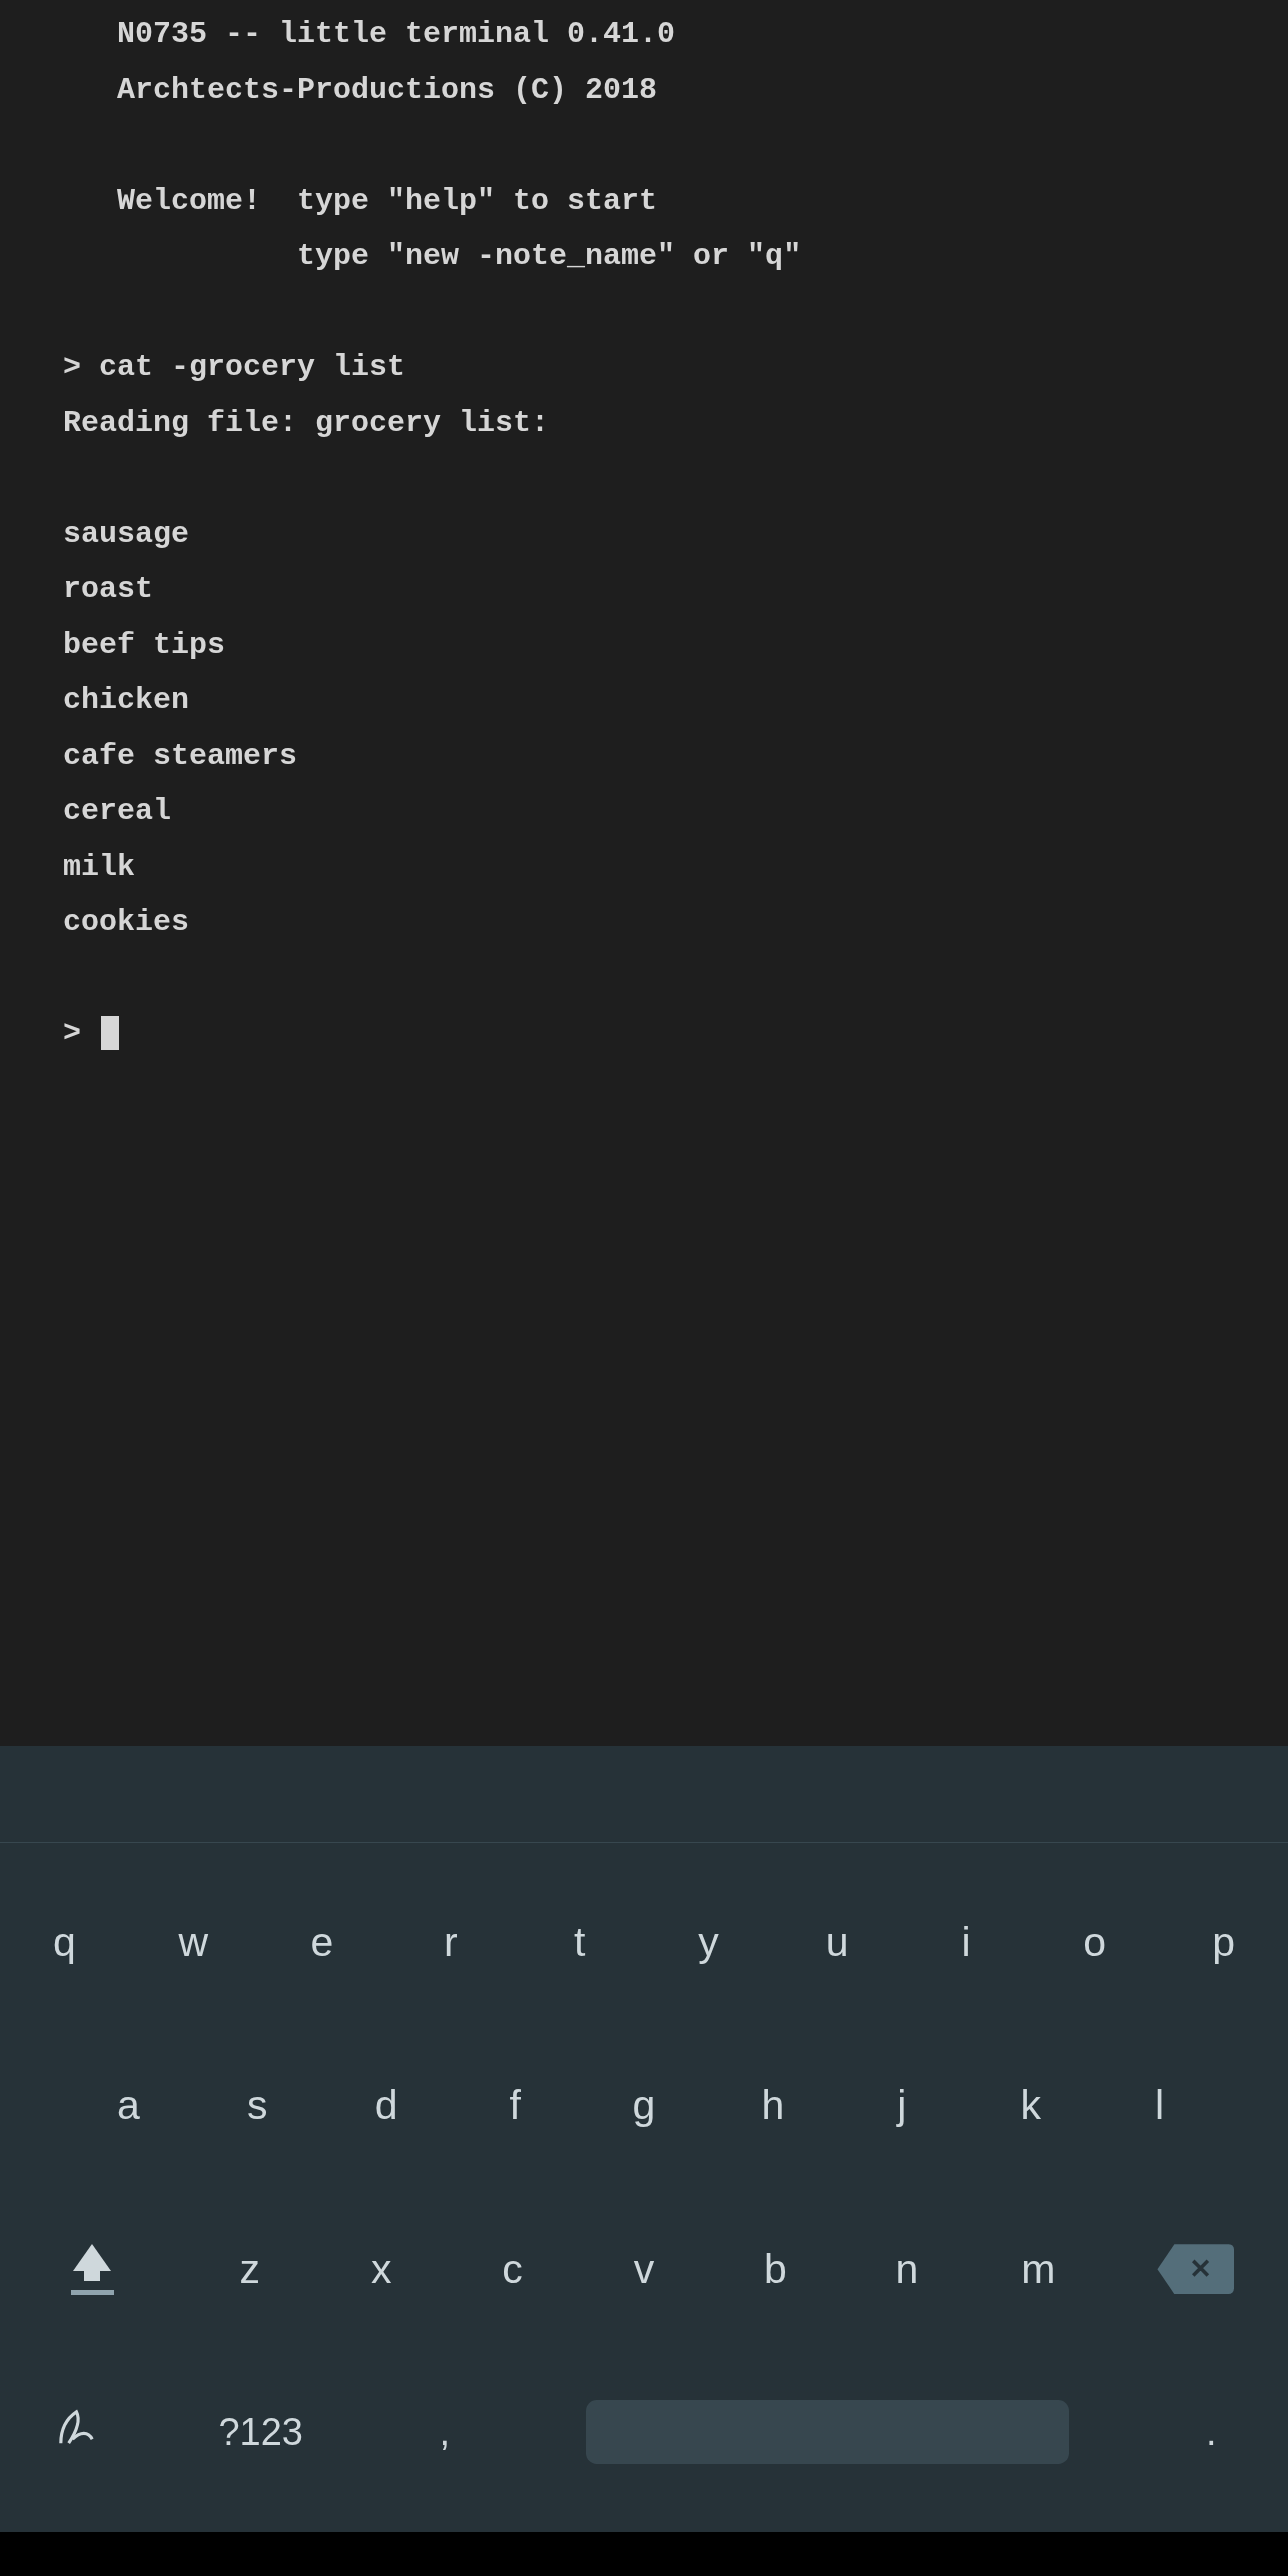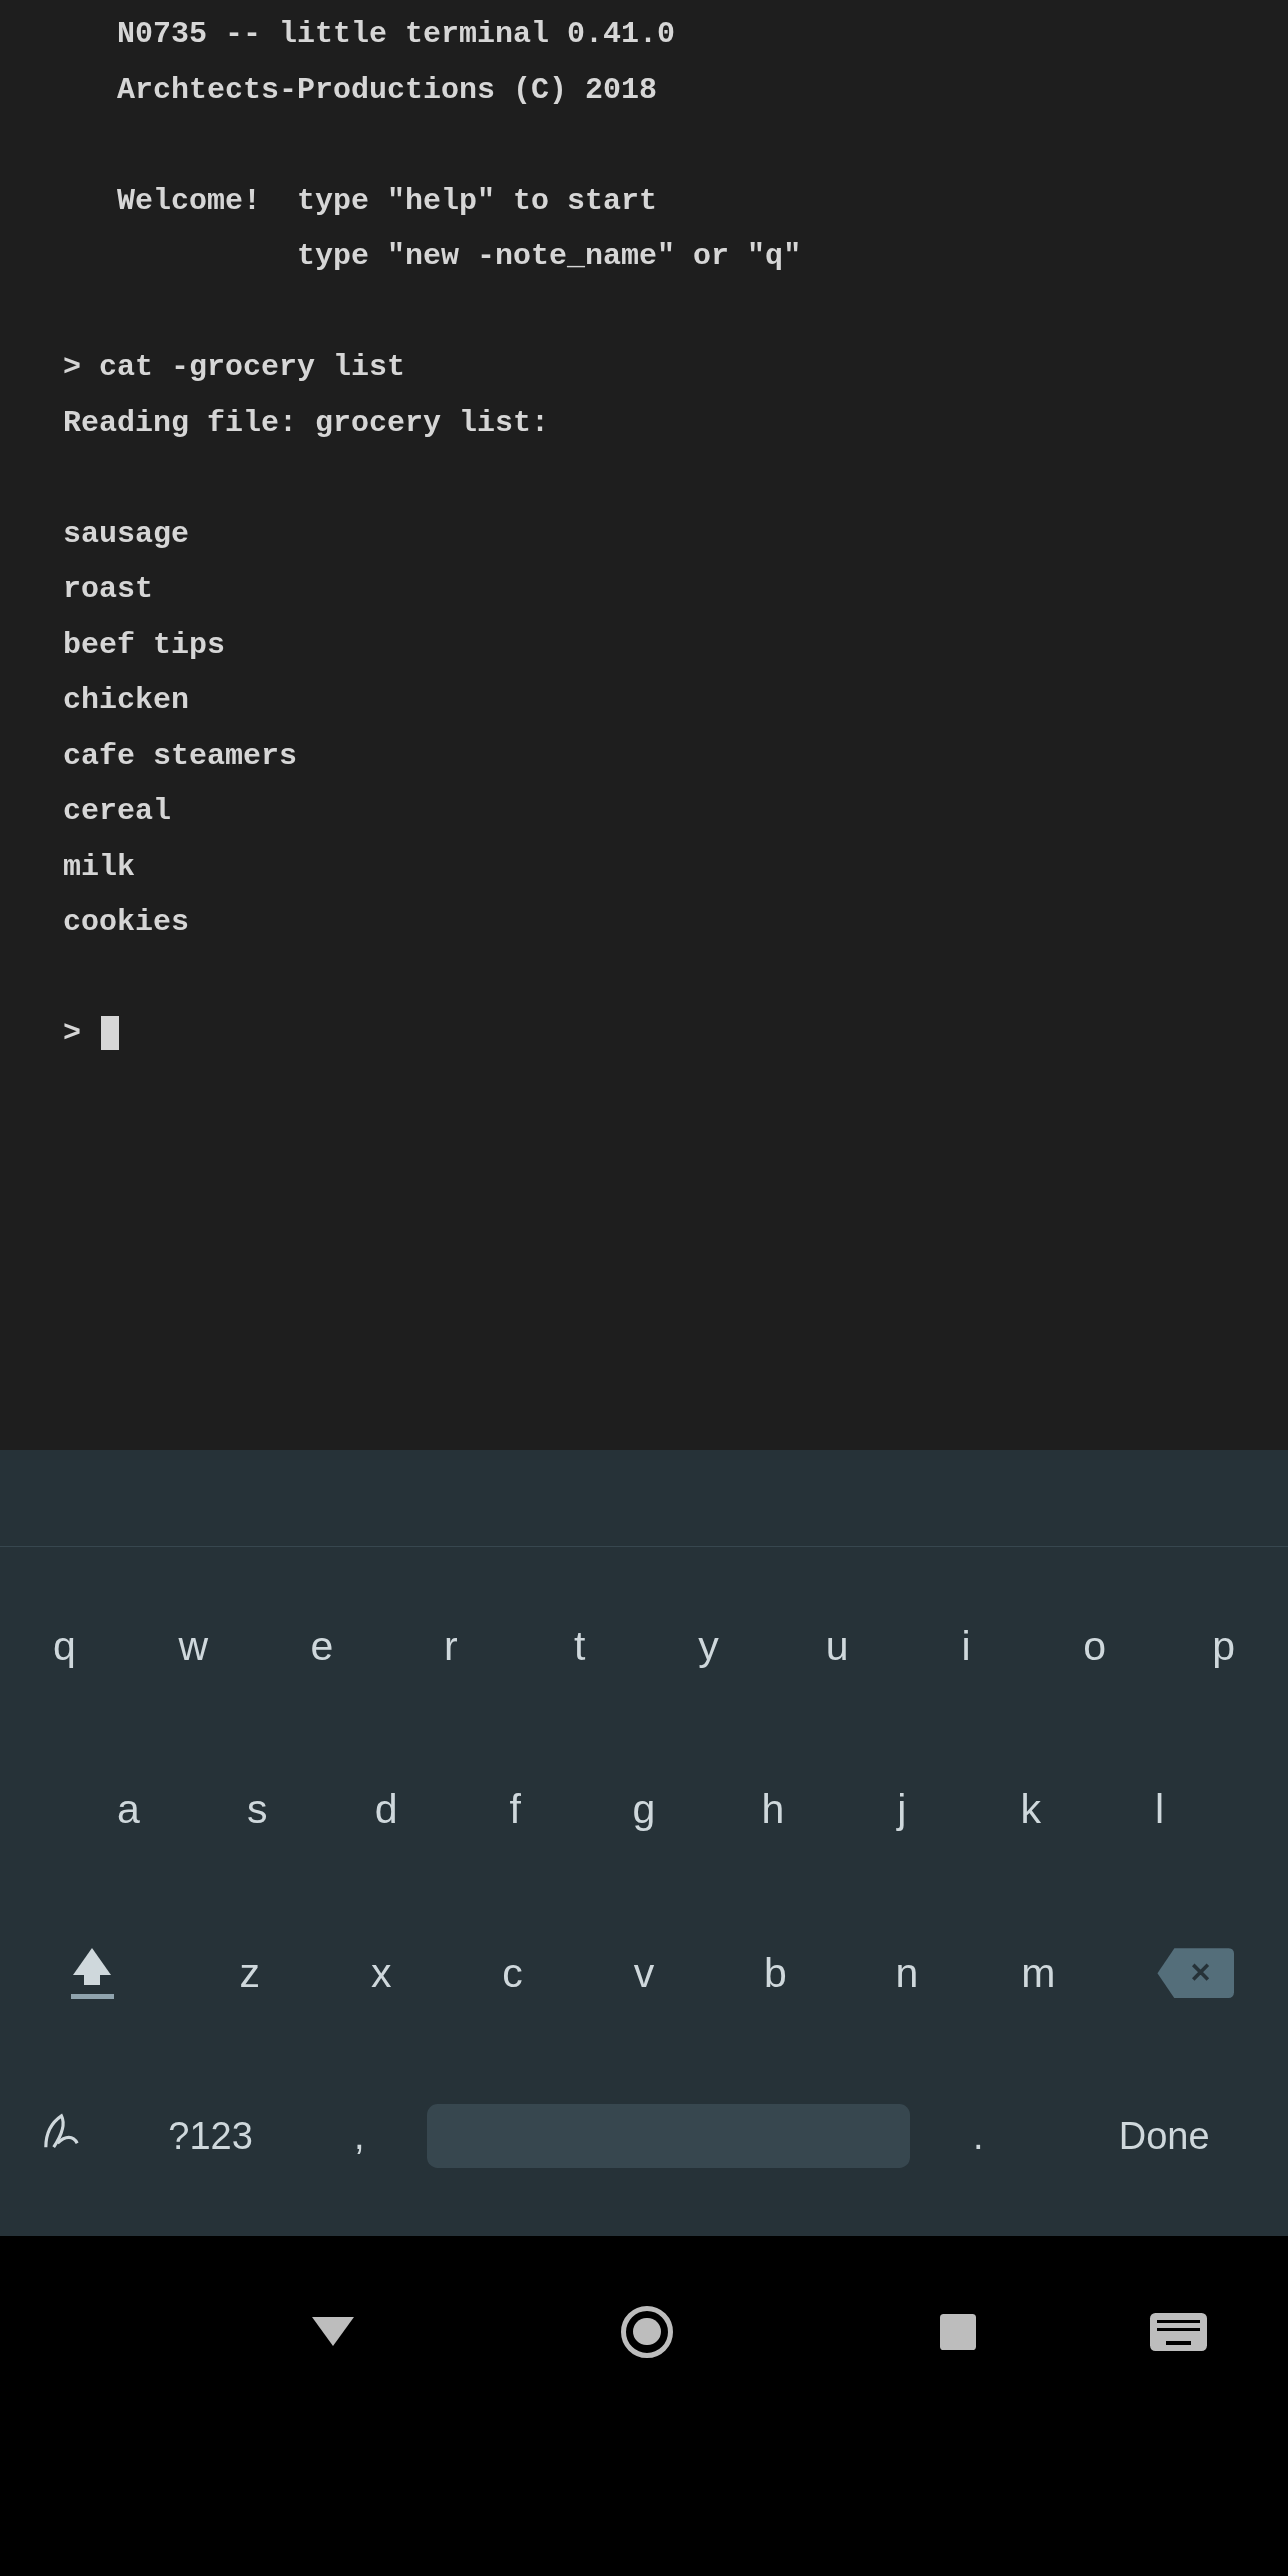--- a/index.html
+++ b/index.html
@@ -6,21 +6,21 @@
   html, body {
     width: 1288px;
     height: 2576px;
     background: #000;
     overflow: hidden;
     font-family: sans-serif;
   }
   .terminal {
     background: #1e1e1e;
     width: 100%;
-    height: 1450px;
+    height: 1746px;
     padding: 7.2px 63px 0 63px;
     color: #d6d6d6;
     font-family: "Courier New", monospace;
     font-size: 30px;
     line-height: 1.85;
     white-space: pre-wrap;
     word-break: break-all;
     font-weight: bold;
   }
   .cursor {
@@ -216,21 +216,20 @@
           <path d="M10 18 C 14 14, 18 14, 20 18"></path>
         </svg>
       </span>
     </div>
     <div class="key sym">?123</div>
     <div class="key comma">,</div>
     <div class="key space">
       <span class="spacebar-shape"></span>
     </div>
     <div class="key period">.</div>
-    <div class="key done">Done</div>
   </div>
 </div>
 
 <div class="navbar">
   <div class="nav-back"></div>
   <div class="nav-home"></div>
   <div class="nav-recent"></div>
   <div class="nav-kb"></div>
 </div>
 

